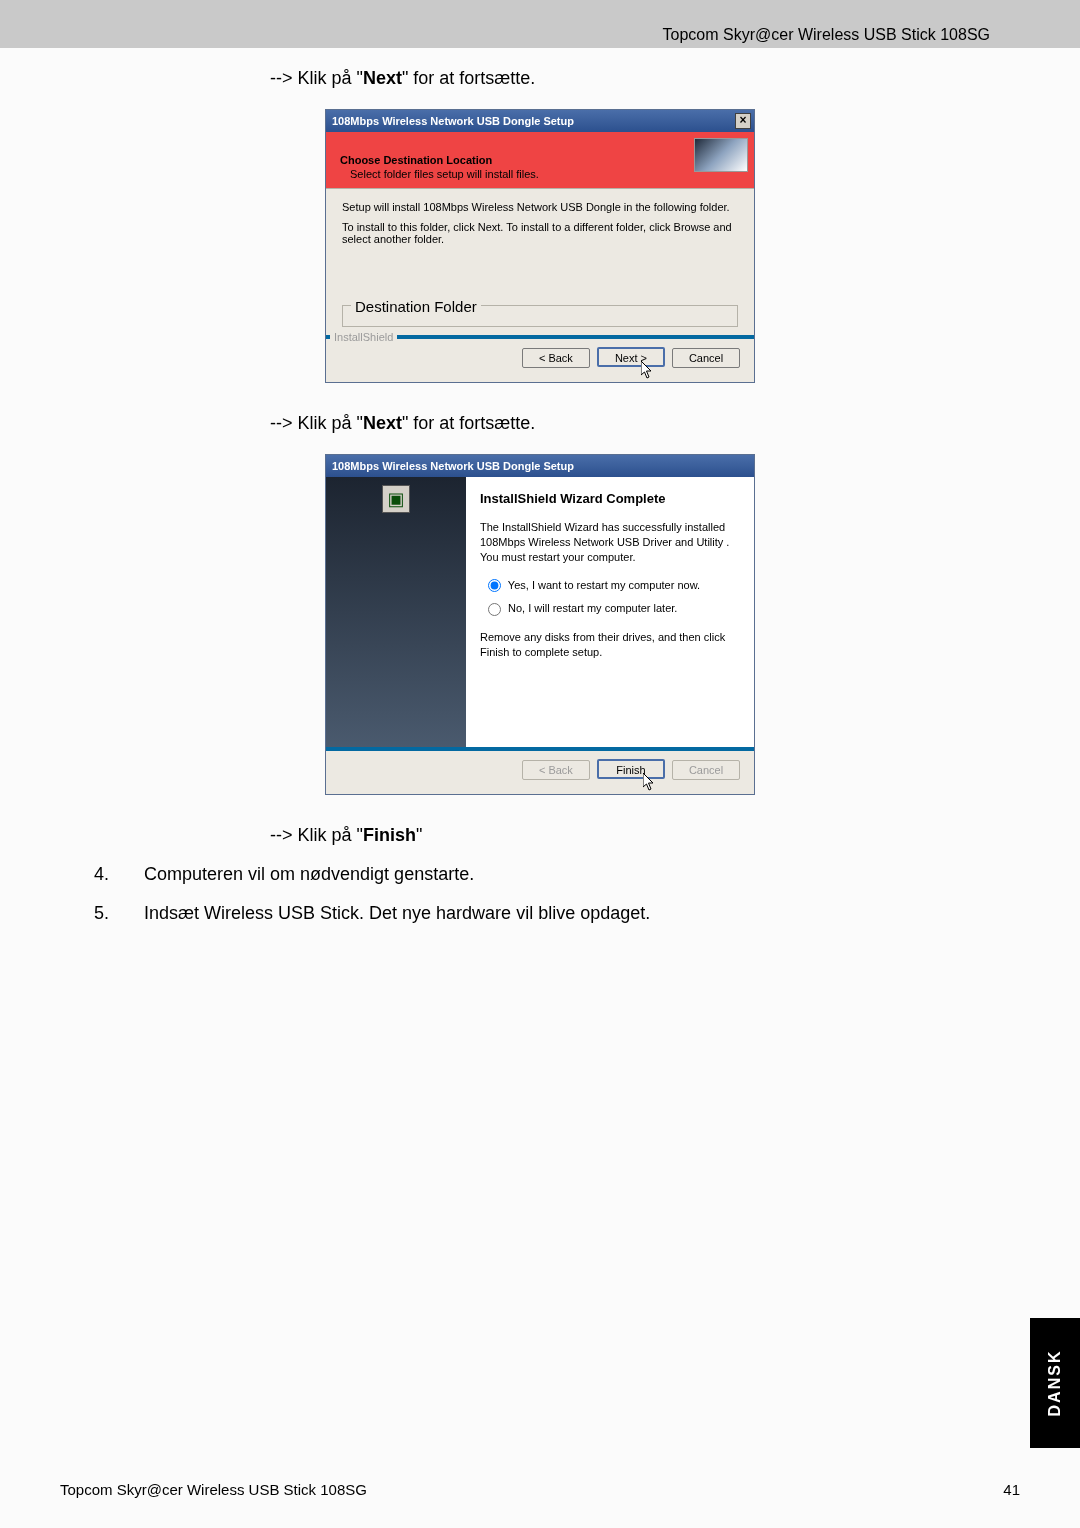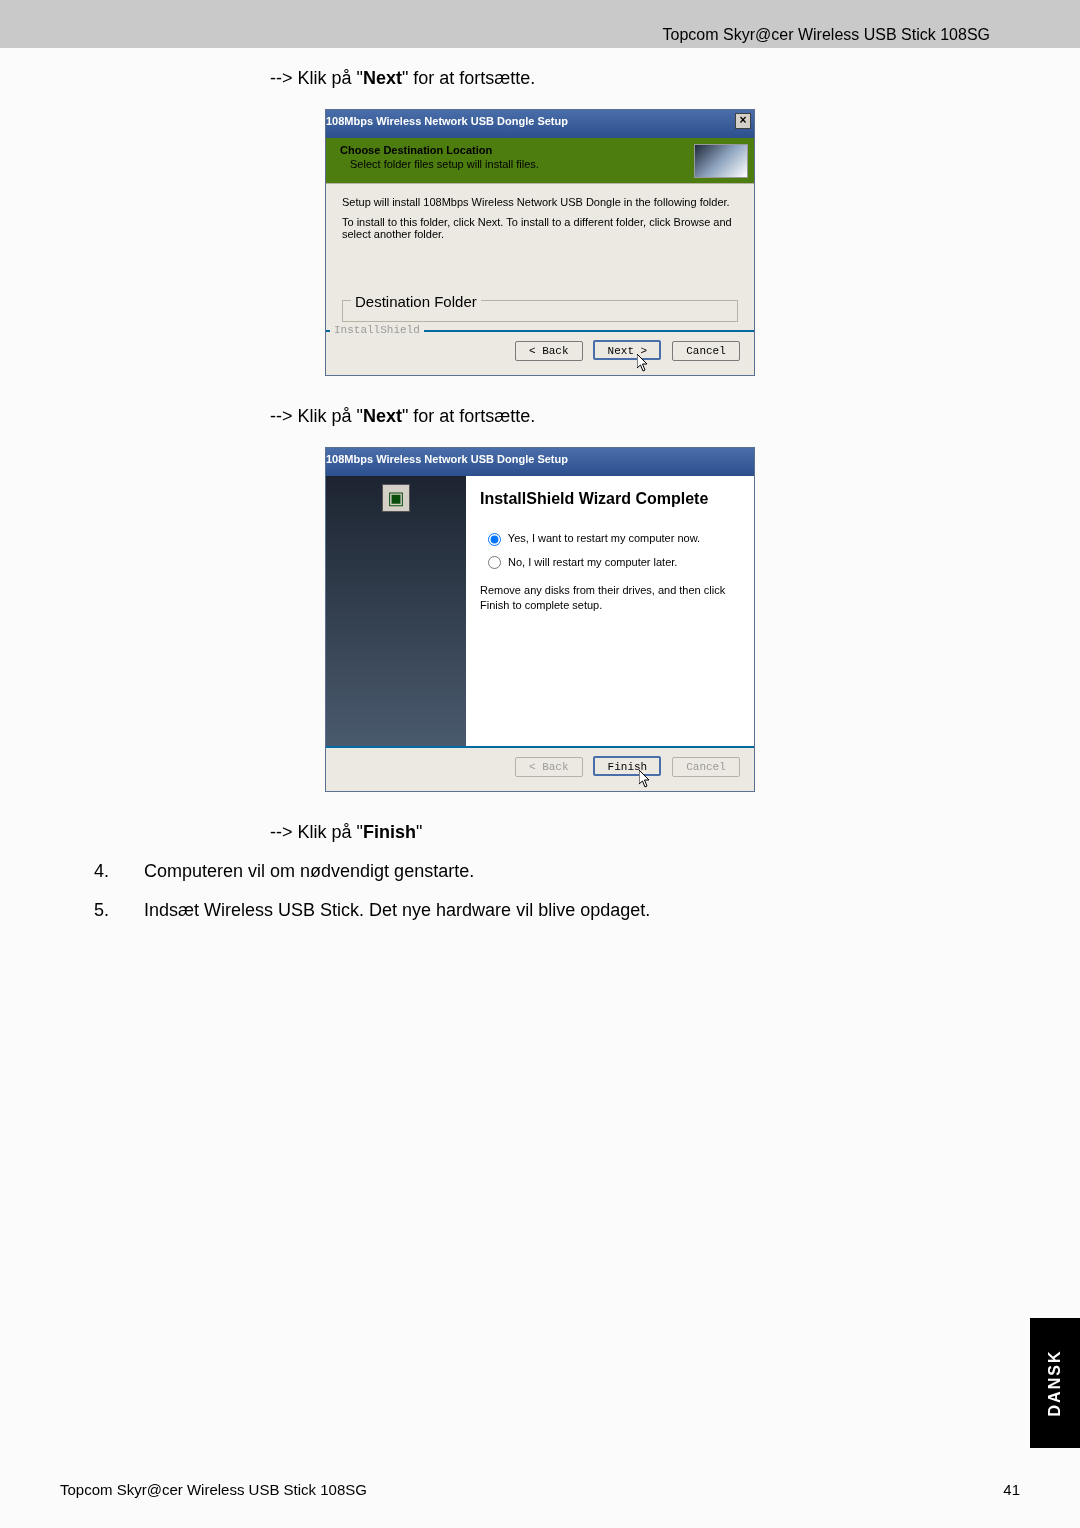--- a/index.html
+++ b/index.html
@@ -38,43 +38,43 @@
   .dialog {
     width: 430px;
     margin: 0 auto 8px auto;
     border: 1px solid #5a6f91;
     background: #ece9e2;
     font-size: 11px;
     color: #000;
     position: relative;
   }
   .titlebar {
-    height: 28px;
+    height: 22px;
     background: linear-gradient(#4a6ea9, #2c508e);
     color: #fff;
     font-weight: bold;
     line-height: 22px;
-    padding-left: 0;
+    padding-left: 6px;
     position: relative;
     font-size: 11px;
   }
   .titlebar .close {
     position: absolute;
     right: 3px; top: 3px;
     width: 16px; height: 16px;
     background: #d4d0c8;
     border: 1px solid #404040;
     color: #000;
     font-size: 12px;
     text-align: center;
     line-height: 13px;
   }
   .header-panel {
-    background: #4d7c0f;
-    padding: 6px 10px 8px 14px;
+    background: #ef4444;
+    padding: 22px 10px 8px 14px;
     border-bottom: 1px solid #b5b2a8;
     position: relative;
     min-height: 46px;
   }
   .header-panel .h-title { font-weight: bold; font-size: 11px; }
   .header-panel .h-sub { font-size: 11px; padding-left: 10px; margin-top: 2px; }
   .header-img {
     position: absolute;
     right: 6px; top: 6px;
     width: 54px; height: 34px;
@@ -113,25 +113,24 @@
     background: #ece9e2;
     border: 1px solid #7a7a7a;
     border-radius: 2px;
     text-align: center;
     font-size: 11px;
     padding: 0 6px;
   }
   .btn.default { border: 2px solid #4a6ea9; }
   .btn.disabled { color: #9b9b9b; border-color: #b5b2a8; }
   .footer {
-    border-top: 2px solid #0369a1;
+    border-top: 4px solid #0369a1;
     padding: 8px 14px 14px 14px;
     text-align: right;
     position: relative;
-    font-family: Liberation Mono, monospace;
   }
   .footer .btn { margin-left: 4px; }
   .install-shield-label {
     position: absolute;
     left: 4px;
     top: -8px;
     background: #ece9e2;
     padding: 0 4px;
     color: #9b9b9b;
     font-size: 11px;
@@ -165,21 +164,21 @@
     justify-content: center;
     font-size: 18px;
     color: #0a4d0a;
   }
   .wizard-right {
     flex: 1;
     background: #fff;
     padding: 14px 14px;
     font-size: 11px;
   }
-  .wizard-right h3 { font-size: 16px; font-weight: bold; margin-bottom: 24px; }
+  .wizard-right h3 { font-size: 13px; font-weight: bold; margin-bottom: 14px; }
   .wizard-right p { margin-bottom: 14px; line-height: 1.35; }
   .radio-row { margin: 10px 8px; }
   .radio-row input { vertical-align: middle; margin-right: 4px; }
 
   .section-after { font-size: 18px; margin-top: 30px; margin-left: 210px; margin-bottom: 16px; }
 
   .numbered {
     font-size: 18px;
     margin-top: 18px;
     display: flex;
@@ -267,20 +266,21 @@
   <div class="dialog">
     <div class="titlebar">
       <span>108Mbps Wireless Network USB Dongle Setup</span>
     </div>
     <div class="wizard-body">
       <div class="wizard-left">
         <div class="iconbox">▣</div>
       </div>
       <div class="wizard-right">
         <h3>InstallShield Wizard Complete</h3>
+        <p>The InstallShield Wizard has successfully installed 108Mbps Wireless Network USB Driver and Utility . You must restart your computer.</p>
         <div class="radio-row">
           <input type="radio" checked="" style="">
           <span>Yes, I want to restart my computer now.</span>
         </div>
         <div class="radio-row">
           <input type="radio" style="">
           <span>No, I will restart my computer later.</span>
         </div>
         <p style="margin-top:14px;">Remove any disks from their drives, and then click Finish to complete setup.</p>
       </div>

